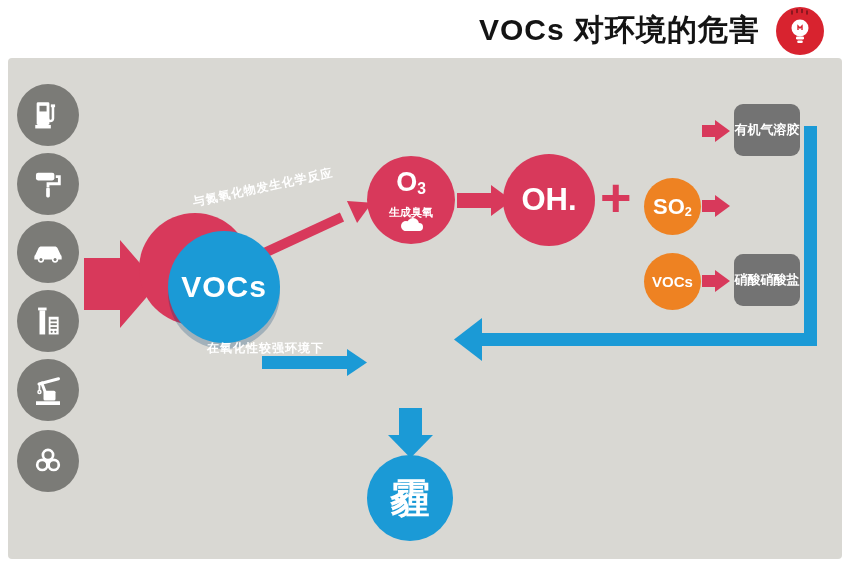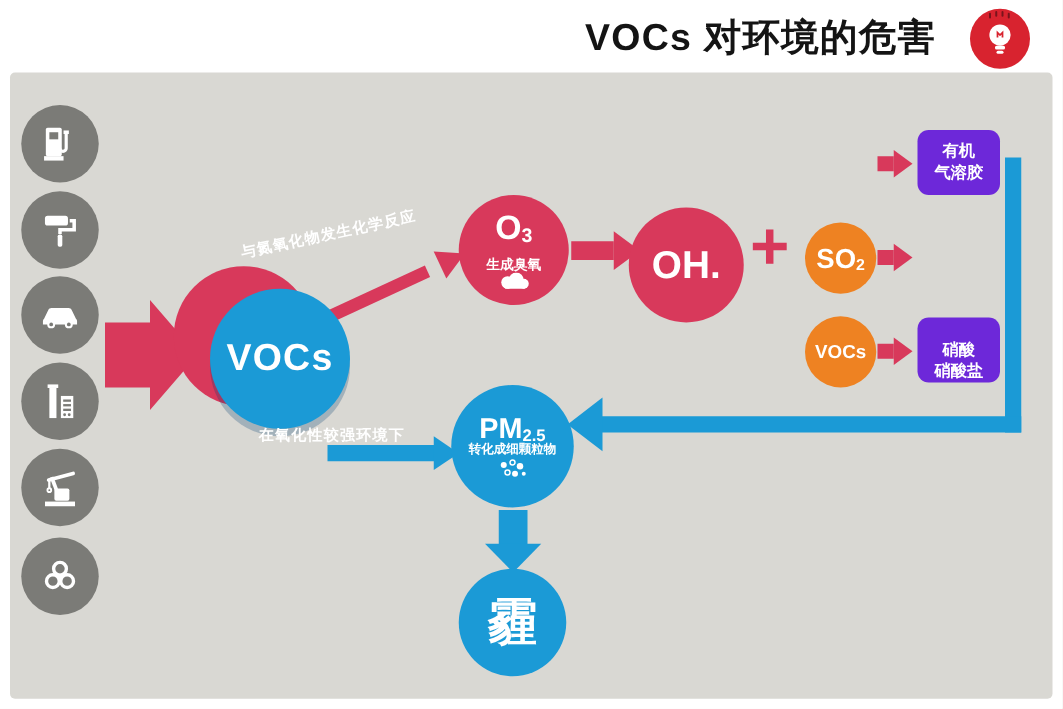--- a/index.html
+++ b/index.html
@@ -1,48 +1,48 @@
 <!DOCTYPE html>
 <html><head>
 <meta charset="utf-8">
 <style>
   html,body{margin:0;padding:0;background:#ffffff;font-family:"Liberation Sans","DejaVu Sans",sans-serif;}
   .stage{position:relative;width:850px;height:567px;background:#ffffff;overflow:hidden;}
   .panel{position:absolute;left:8px;top:58px;right:8px;bottom:8px;background:#d9d8d3;border-radius:4px;}
   .layer{position:absolute;left:0;top:0;width:850px;height:567px;pointer-events:none;}
 
-  .header{position:absolute;top:4px;right:24px;display:flex;align-items:center;gap:25px;}
+  .header{position:absolute;top:4px;right:24px;display:flex;align-items:center;gap:14px;}
   .title{font-size:30px;font-weight:bold;color:#141414;letter-spacing:1px;white-space:nowrap;}
 
   .circle{position:absolute;border-radius:50%;display:flex;flex-direction:column;align-items:center;justify-content:center;color:#fff;font-weight:bold;text-align:center;line-height:1.05;}
   .src{width:62px;height:62px;background:#7b7b77;}
   .red{background:#d8395b;}
   .blue{background:#1b9ad6;}
   .orange{background:#ee8222;}
 
   .vocs-back{left:139px;top:213px;width:112px;height:112px;}
   .vocs-main{left:168px;top:231px;width:112px;height:112px;font-size:30px;letter-spacing:1px;box-shadow:0 6px 0 rgba(0,60,110,.25);}
   .o3{left:367px;top:156px;width:88px;height:88px;}
-  .oh{left:503px;top:166px;width:92px;height:92px;font-size:31px;}
+  .oh{left:503px;top:154px;width:92px;height:92px;font-size:31px;}
   .plus{position:absolute;left:600px;top:166px;font-size:54px;font-weight:bold;color:#d8395b;}
   .nox{left:644px;top:103px;width:57px;height:57px;font-size:17px;}
   .so2{left:644px;top:178px;width:57px;height:57px;font-size:22px;}
   .vocs-sm{left:644px;top:253px;width:57px;height:57px;font-size:15px;}
   .pm{left:361px;top:308px;width:98px;height:98px;}
   .haze{left:367px;top:455px;width:86px;height:86px;font-size:40px;}
 
   .chem{display:flex;align-items:baseline;justify-content:center;}
   .o3 .chem{font-size:27px;}
   .pm .chem{font-size:23px;}
   .sub{font-size:0.58em;transform:translateY(0.18em);}
   .caption{font-size:11px;font-weight:bold;margin-top:11px;}
   .caption-sm{font-size:10px;font-weight:bold;margin-top:1px;}
 
-  .pbox{position:absolute;left:734px;width:66px;height:52px;background:#6d28d9;border-radius:9px;color:#fff;font-weight:bold;font-size:13px;line-height:1.3;display:flex;flex-direction:column;align-items:center;justify-content:center;text-align:center;}
-  .pbox1{top:104px;} .pbox2{top:179px;} .pbox3{top:254px;justify-content:flex-end;}
+  .pbox{position:absolute;left:734px;width:66px;height:52px;background:#737373;border-radius:9px;color:#fff;font-weight:bold;font-size:13px;line-height:1.3;display:flex;align-items:center;justify-content:center;text-align:center;}
+  .pbox1{top:104px;} .pbox2{top:179px;} .pbox3{top:254px;}
 
   .edge-label{position:absolute;color:#ffffff;font-weight:bold;font-size:12px;letter-spacing:1px;white-space:nowrap;}
   .react-label{left:193px;top:194px;transform:rotate(-12deg);transform-origin:left center;}
   .oxid-label{left:207px;top:340px;}
 
   .icon-svg{display:block;}
 </style>
 </head>
 <body>
 
@@ -191,32 +191,17 @@
     <span>有机</span>
     <span>气溶胶</span>
   </div>
   <div class="pbox pbox3">
     <span>硝酸</span>
     <span>硝酸盐</span>
   </div>
 
   <div class="edge-label oxid-label">在氧化性较强环境下</div>
 
-  <div class="circle blue pm">
-    <div class="chem">
-      <span>PM</span>
-        <span class="sub">2.5</span>
-    </div>
-    <div class="caption-sm">转化成细颗粒物</div>
-    <svg class="icon-svg" width="30" height="18" viewBox="0 0 30 18">
-      <circle cx="8" cy="6" r="2.4" fill="#fff"></circle>
-      <circle cx="15" cy="4" r="2" fill="none" stroke="#fff" stroke-width="1.2"></circle>
-      <circle cx="21" cy="7" r="2.6" fill="#fff"></circle>
-      <circle cx="11" cy="12" r="2" fill="none" stroke="#fff" stroke-width="1.2"></circle>
-      <circle cx="17" cy="13" r="2.4" fill="#fff"></circle>
-      <circle cx="24" cy="13" r="1.6" fill="#fff"></circle>
-    </svg>
-  </div>
 
   <div class="circle blue haze">
     <span>霾</span>
   </div>
 </div>
 
 </body></html>

